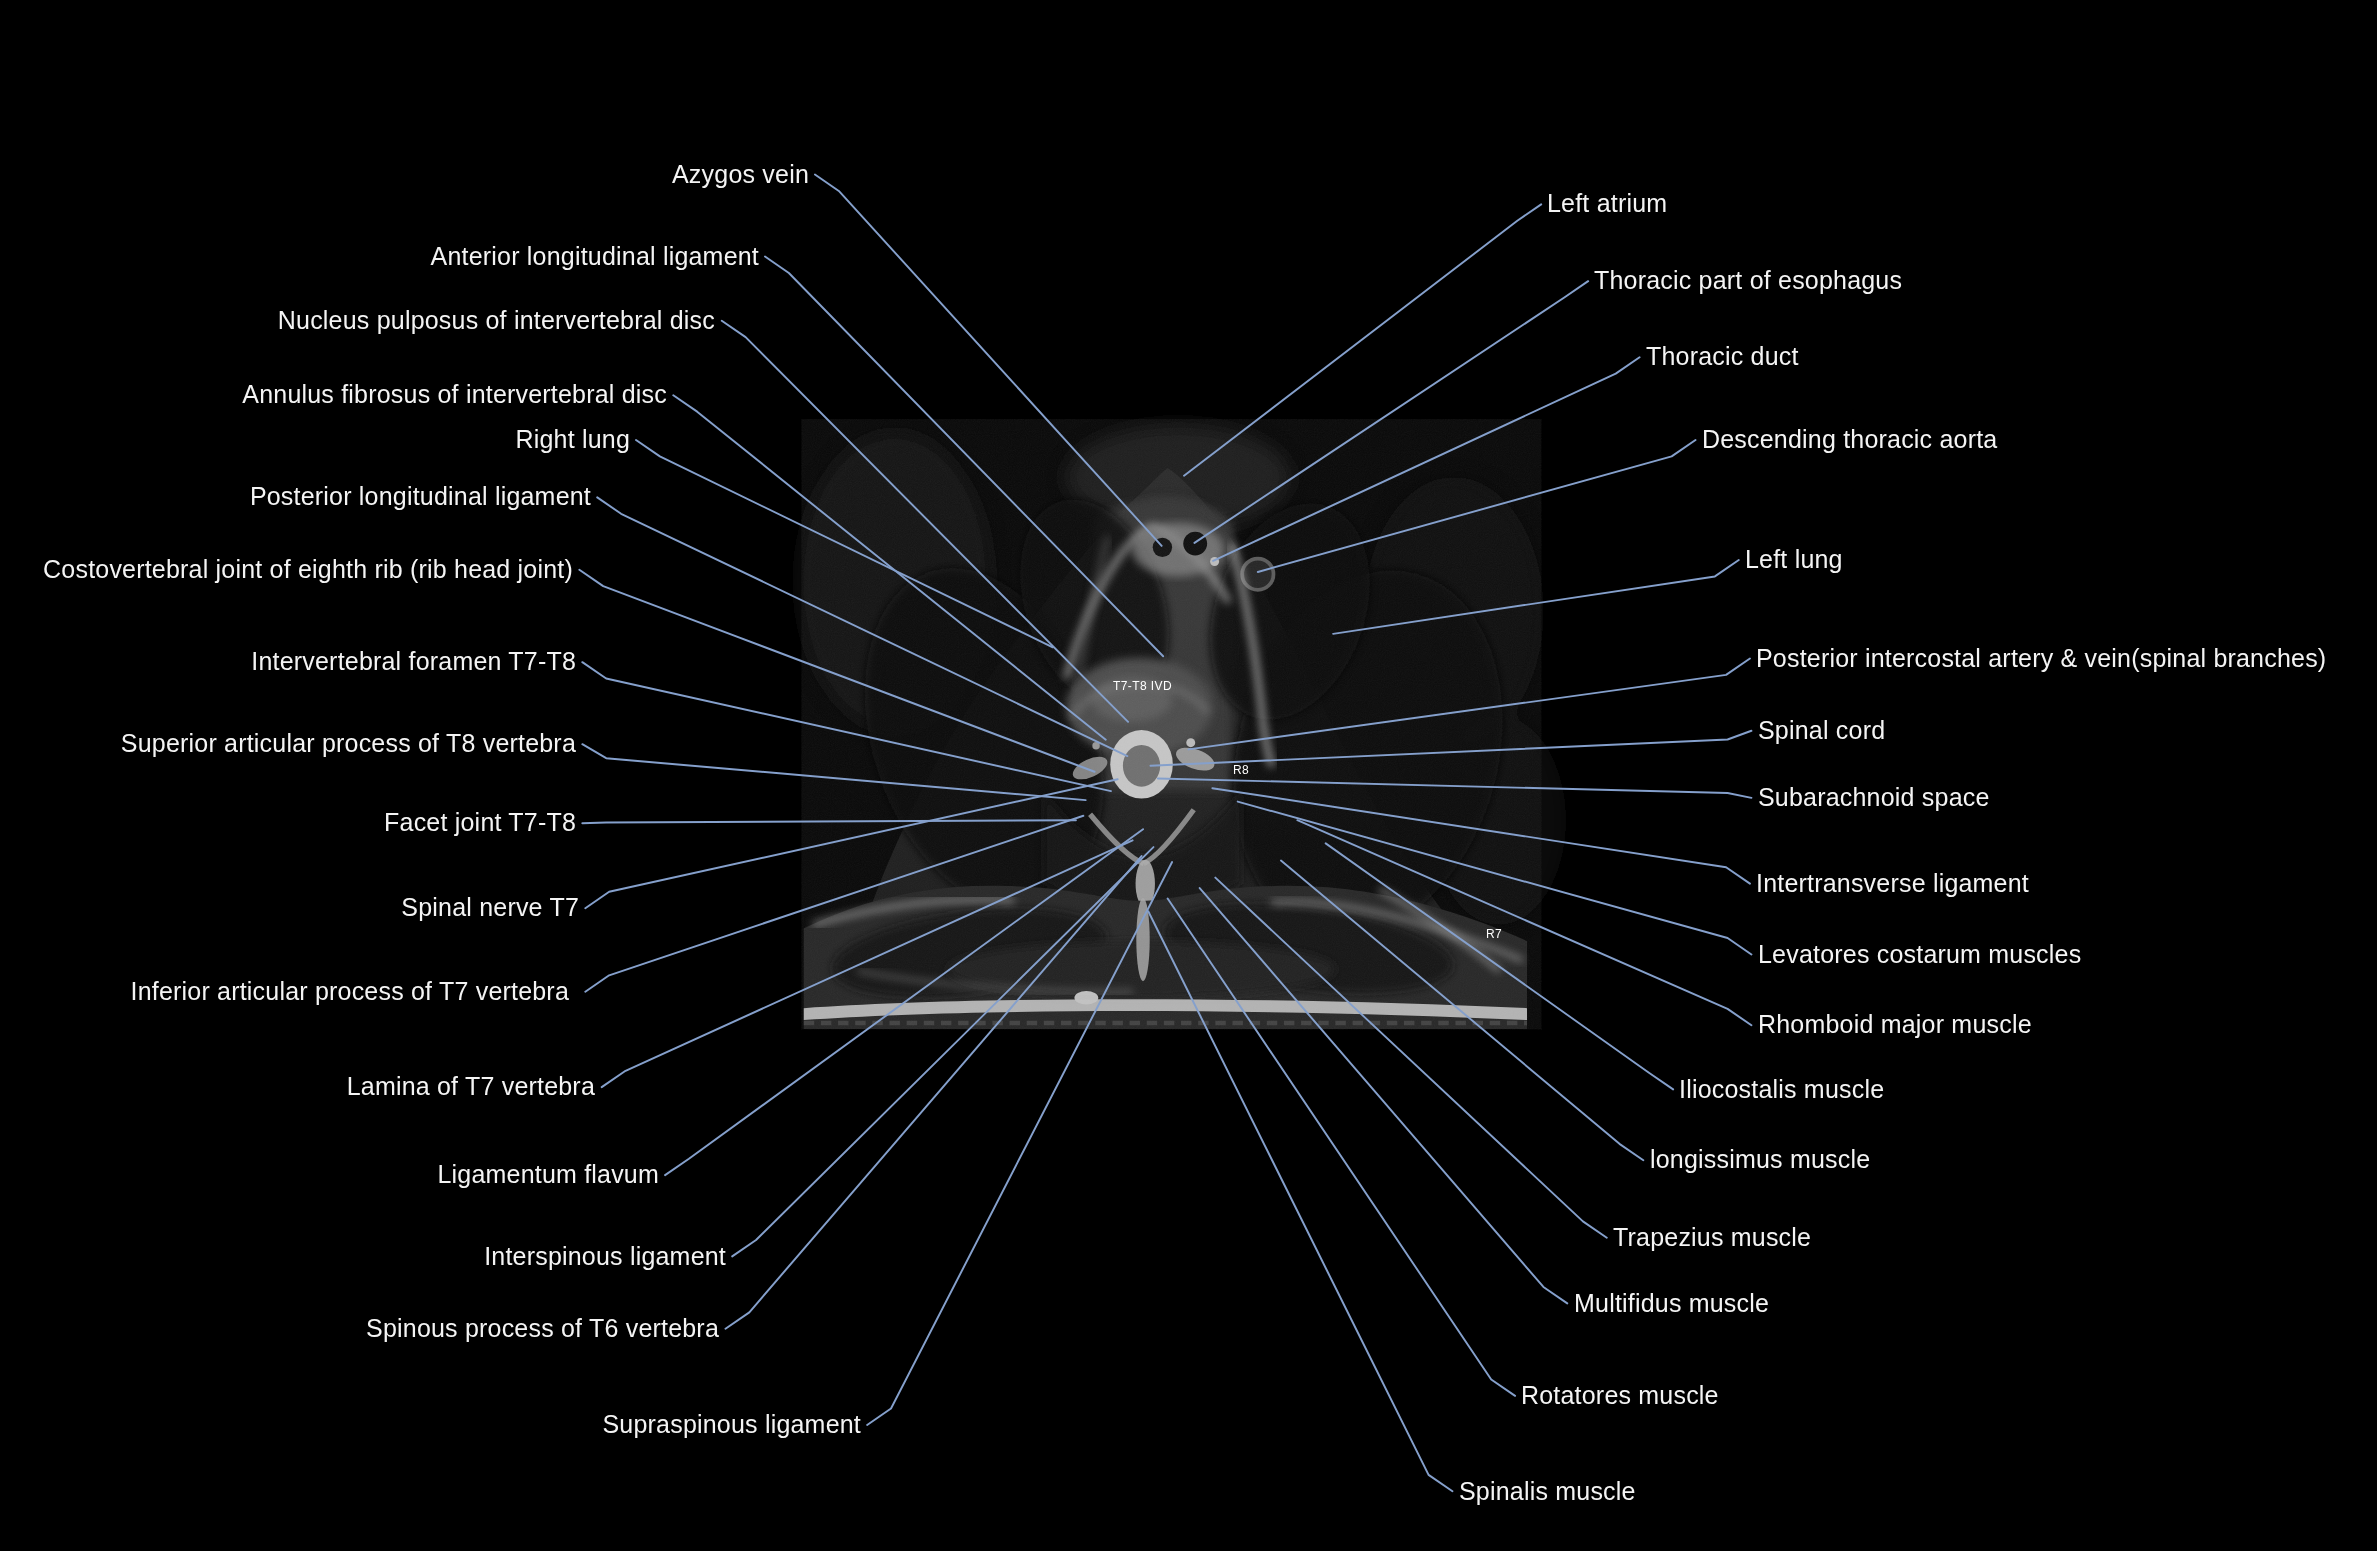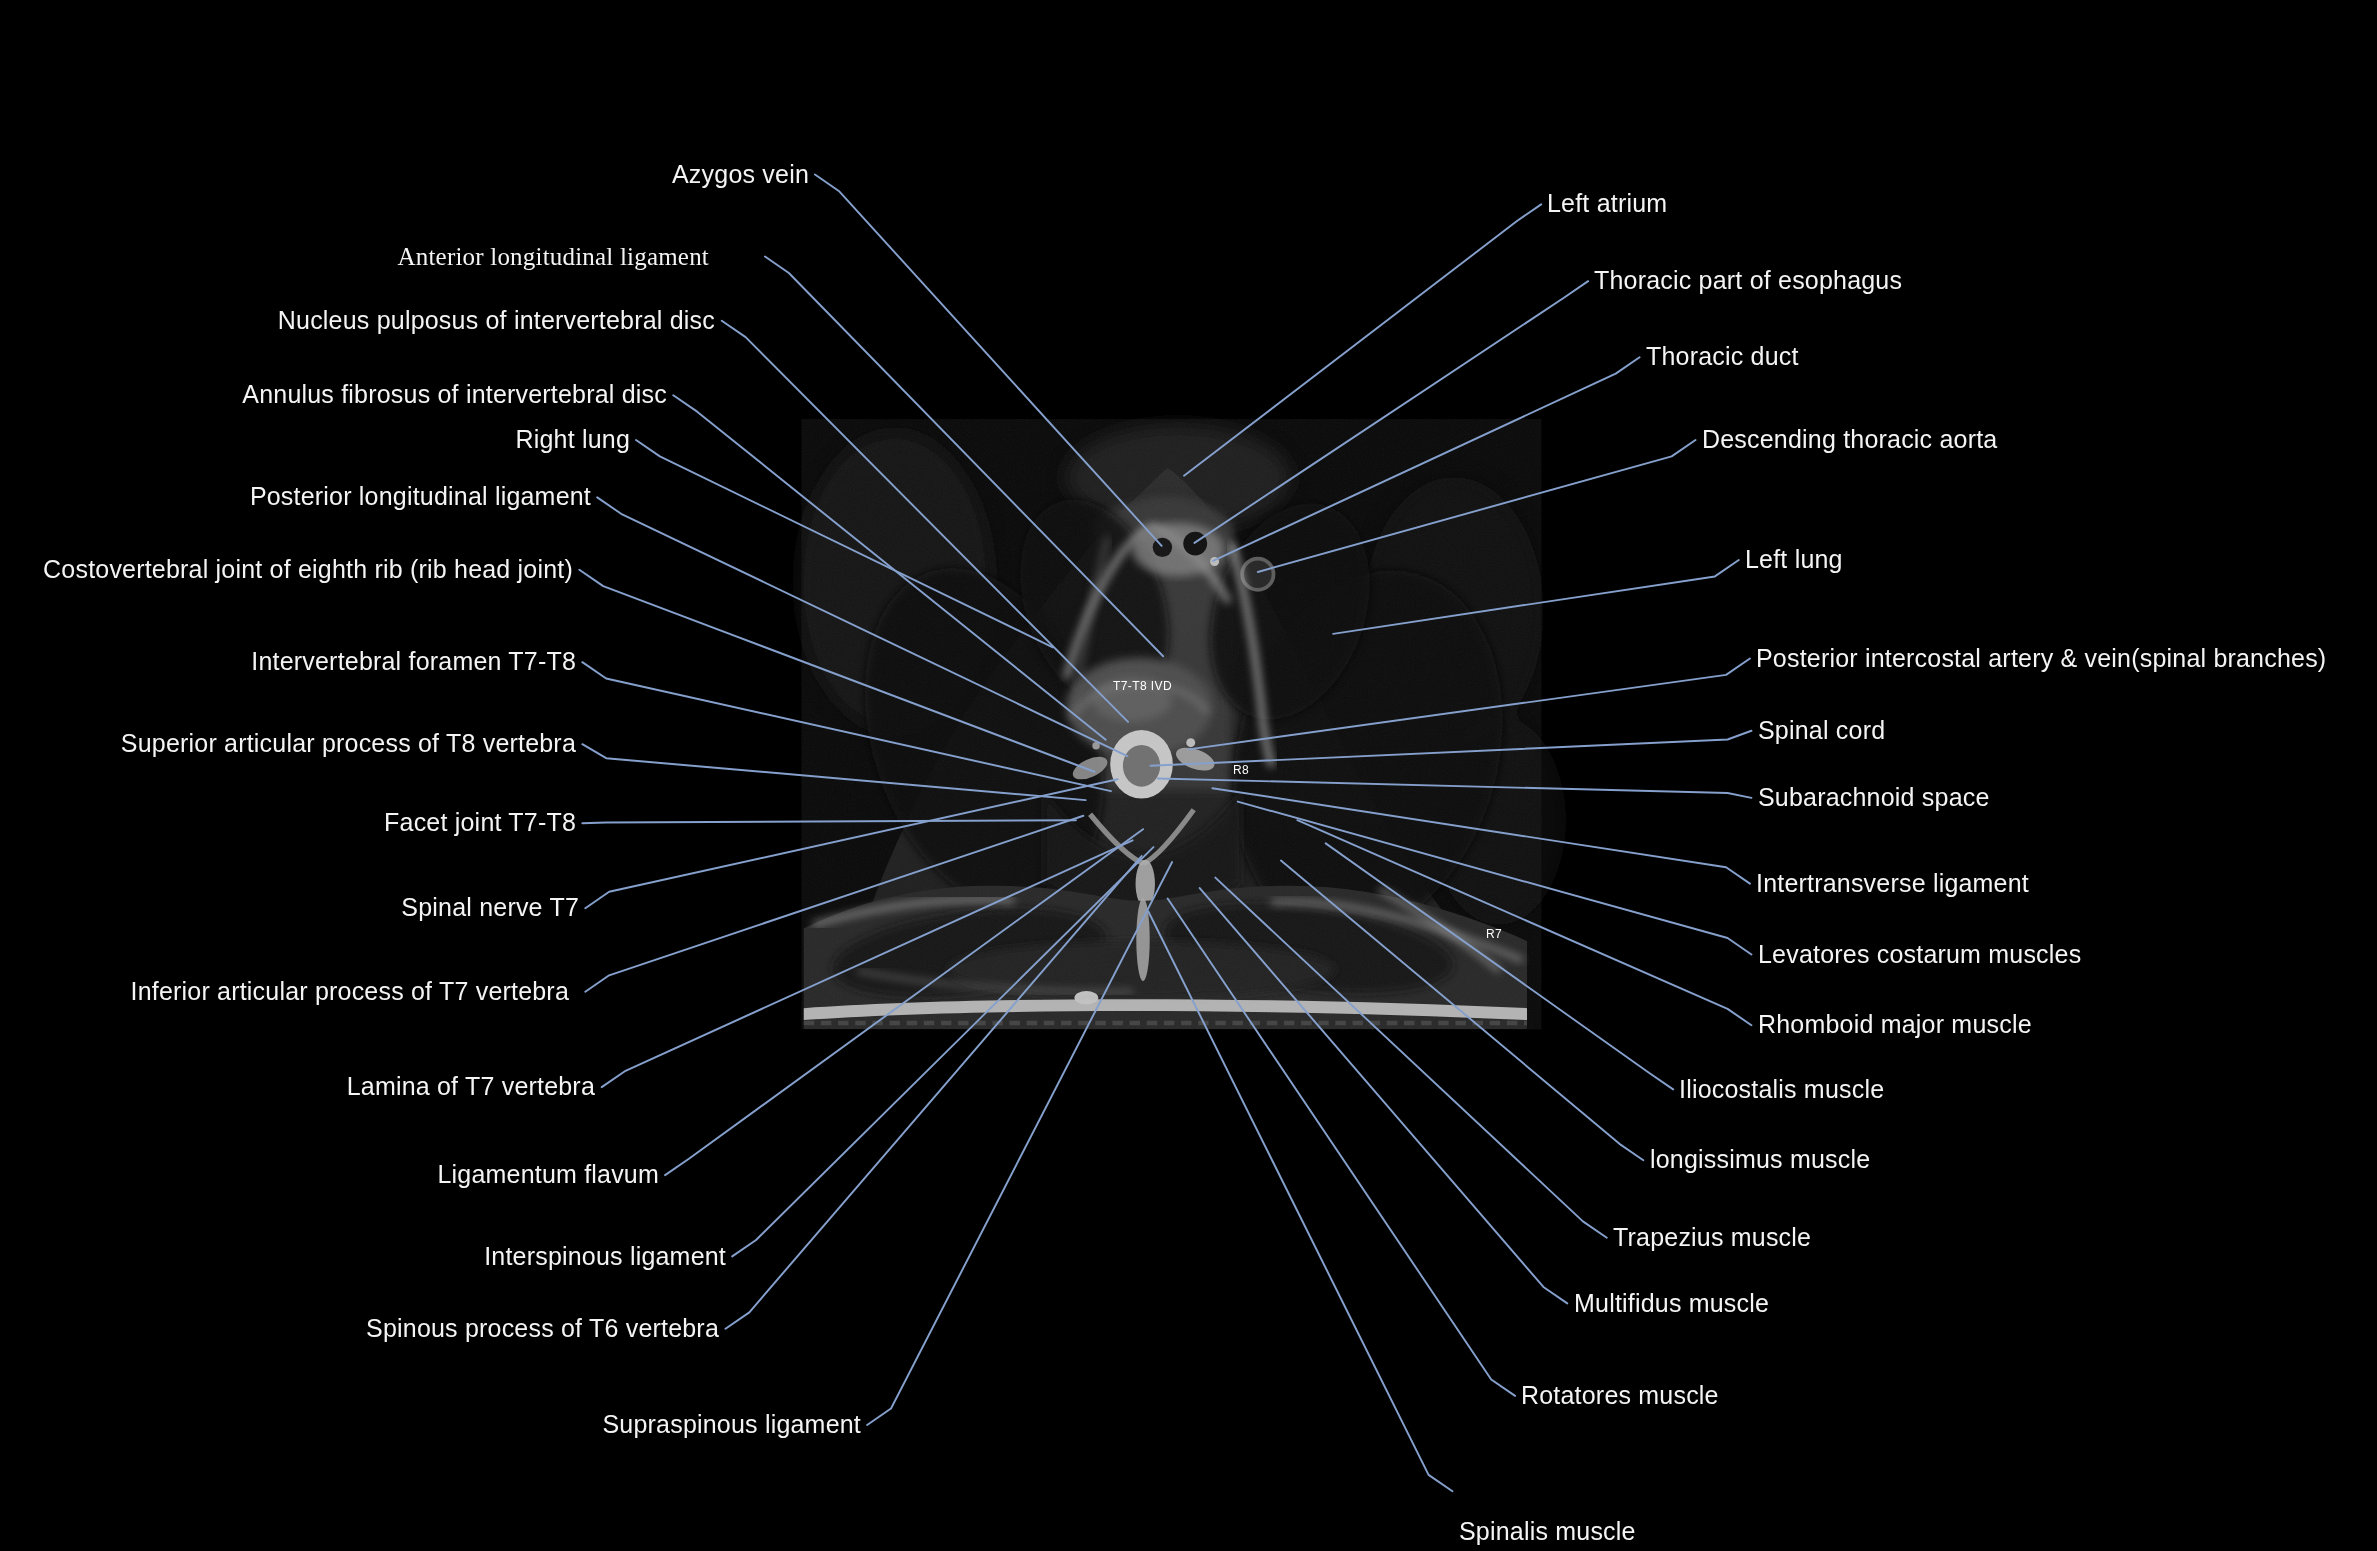--- a/index.html
+++ b/index.html
@@ -138,21 +138,21 @@
         <polyline points="2204,1556 2172,1534 1718,1154"></polyline>
         <polyline points="2155,1660 2123,1638 1630,1177"></polyline>
         <polyline points="2102,1748 2070,1726 1609,1191"></polyline>
         <polyline points="2032,1872 2000,1850 1566,1205"></polyline>
         <polyline points="1948,2000 1916,1978 1540,1222"></polyline>
       </g>
   </svg>
 
   <div id="labels-layer">
       <div class="anat-label" style="right: 1568px; top: 175px;">Azygos vein</div>
-      <div class="anat-label" style="right: 1668px; top: 257px; font-family: Liberation Serif, serif;">Anterior longitudinal ligament</div>
+      <div class="anat-label" style="right: 1618px; top: 257px;">Anterior longitudinal ligament</div>
       <div class="anat-label" style="right: 1662px; top: 321px;">Nucleus pulposus of intervertebral disc</div>
       <div class="anat-label" style="right: 1710px; top: 395px;">Annulus fibrosus of intervertebral disc</div>
       <div class="anat-label" style="right: 1747px; top: 440px;">Right lung</div>
       <div class="anat-label" style="right: 1786px; top: 497px;">Posterior longitudinal ligament</div>
       <div class="anat-label" style="right: 1804px; top: 570px;">Costovertebral joint of eighth rib (rib head joint)</div>
       <div class="anat-label" style="right: 1801px; top: 662px;">Intervertebral foramen T7-T8</div>
       <div class="anat-label" style="right: 1801px; top: 744px;">Superior articular process of T8 vertebra</div>
       <div class="anat-label" style="right: 1801px; top: 823px;">Facet joint T7-T8</div>
       <div class="anat-label" style="right: 1798px; top: 908px;">Spinal nerve T7</div>
       <div class="anat-label" style="right: 1808px; top: 992px;">Inferior articular process of T7 vertebra</div>
@@ -170,21 +170,21 @@
       <div class="anat-label" style="left: 1758px; top: 731px;">Spinal cord</div>
       <div class="anat-label" style="left: 1758px; top: 798px;">Subarachnoid space</div>
       <div class="anat-label" style="left: 1756px; top: 884px;">Intertransverse ligament</div>
       <div class="anat-label" style="left: 1758px; top: 955px;">Levatores costarum muscles</div>
       <div class="anat-label" style="left: 1758px; top: 1025px;">Rhomboid major muscle</div>
       <div class="anat-label" style="left: 1679px; top: 1090px;">Iliocostalis muscle</div>
       <div class="anat-label" style="left: 1650px; top: 1160px;">longissimus muscle</div>
       <div class="anat-label" style="left: 1613px; top: 1238px;">Trapezius muscle</div>
       <div class="anat-label" style="left: 1574px; top: 1304px;">Multifidus muscle</div>
       <div class="anat-label" style="left: 1521px; top: 1396px;">Rotatores muscle</div>
-      <div class="anat-label" style="left: 1459px; top: 1492px; margin-top: 40px;">Spinalis muscle</div>
+      <div class="anat-label" style="left: 1459px; top: 1492px;">Spinalis muscle</div>
     </div>
 
   <div id="mri-text-layer">
       <div class="mri-note" style="left: 1113px; top: 686px;">T7-T8 IVD</div>
       <div class="mri-note" style="left: 1233px; top: 770px;">R8</div>
       <div class="mri-note" style="left: 1486px; top: 934px;">R7</div>
     </div>
 
 </div>
 

